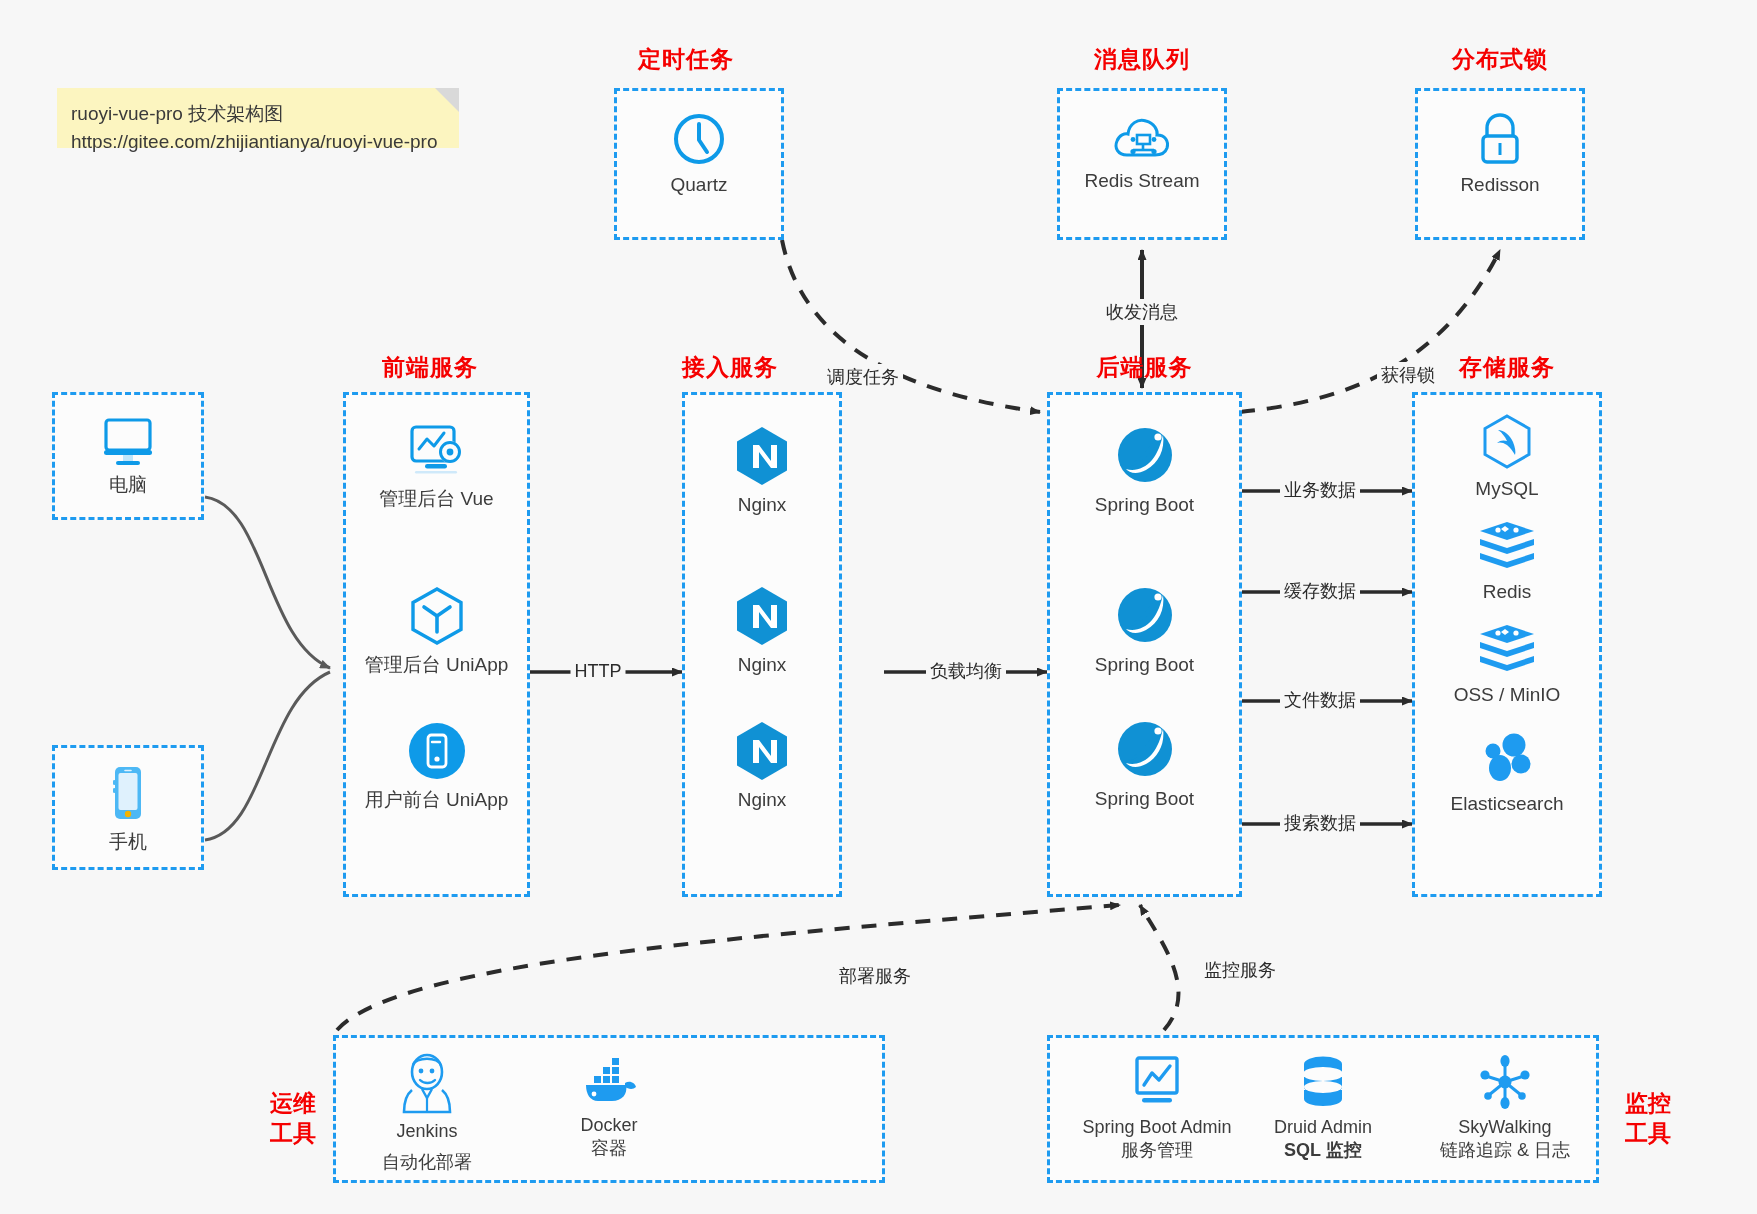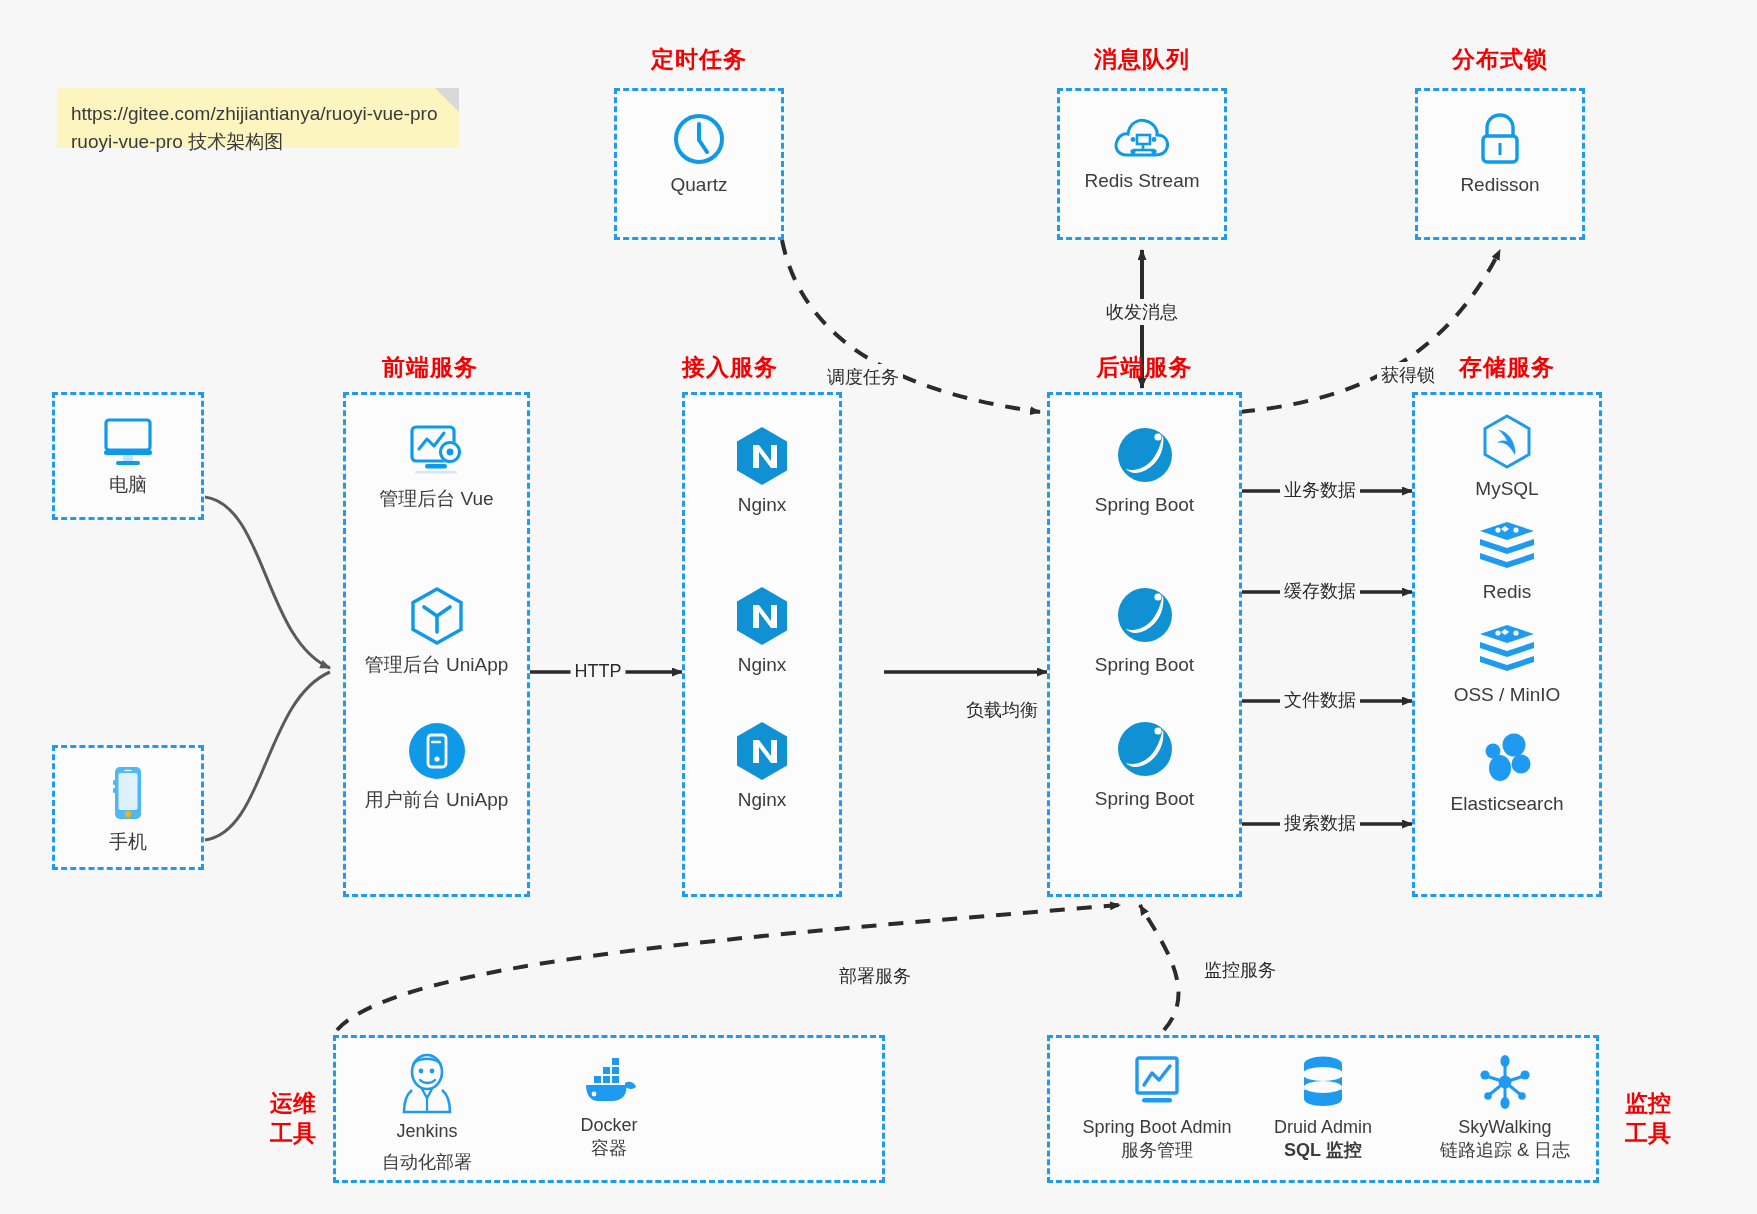--- a/index.html
+++ b/index.html
@@ -74,22 +74,22 @@
     line-height:30px;text-align:center;white-space:nowrap;margin-top:10px;
   }
 </style>
 </head>
 <body>
 
 <div id="canvas">
 
   <div id="note">
     <div class="fold"></div>
+    <div>ruoyi-vue-pro 技术架构图</div>
     <div>https://gitee.com/zhijiantianya/ruoyi-vue-pro</div>
-    <div>ruoyi-vue-pro 技术架构图</div>
   </div>
 
   <svg id="wires" viewBox="0 0 1757 1214">
     <defs>
       <marker id="ah" markerWidth="11" markerHeight="9" refX="10" refY="4.5" orient="auto" markerUnits="userSpaceOnUse">
         <path d="M0,0 L11,4.5 L0,9 Z" fill="#2b2b2b"></path>
       </marker>
       <marker id="ahg" markerWidth="11" markerHeight="9" refX="10" refY="4.5" orient="auto" markerUnits="userSpaceOnUse">
         <path d="M0,0 L11,4.5 L0,9 Z" fill="#5a5a5a"></path>
       </marker>
@@ -113,32 +113,32 @@
     <line x1="1142" y1="250" x2="1142" y2="388" stroke="#2b2b2b" stroke-width="4" stroke-dasharray="15,12" marker-end="url(#ah)"></line>
 
     <path d="M1240,412 C1340,402 1440,370 1500,250" fill="none" stroke="#2b2b2b" stroke-width="4" stroke-dasharray="15,12" marker-end="url(#ah)"></path>
 
     <path d="M337,1030 C400,960 760,935 1120,905" fill="none" stroke="#2b2b2b" stroke-width="4" stroke-dasharray="15,12" marker-end="url(#ah)"></path>
 
     <path d="M1164,1030 C1200,990 1160,940 1140,905" fill="none" stroke="#2b2b2b" stroke-width="4" stroke-dasharray="15,12" marker-end="url(#ah)"></path>
   </svg>
 
   <div class="elabel" style="left:598px;top:671px;">HTTP</div>
-  <div class="elabel" style="left:966px;top:710px;margin-left:36px;">负载均衡</div>
+  <div class="elabel" style="left:966px;top:671px;">负载均衡</div>
   <div class="elabel" style="left:1320px;top:490px;">业务数据</div>
   <div class="elabel" style="left:1320px;top:591px;">缓存数据</div>
   <div class="elabel" style="left:1320px;top:700px;">文件数据</div>
   <div class="elabel" style="left:1320px;top:823px;">搜索数据</div>
   <div class="elabel" style="left:863px;top:377px;">调度任务</div>
   <div class="elabel" style="left:1142px;top:312px;">收发消息</div>
   <div class="elabel" style="left:1408px;top:375px;">获得锁</div>
   <div class="elabel" style="left:875px;top:976px;">部署服务</div>
   <div class="elabel" style="left:1240px;top:970px;">监控服务</div>
 
-  <div class="gtitle" style="left:614px;top:44px;width:170px;">定时任务</div>
+  <div class="gtitle" style="left:601px;top:44px;width:170px;">定时任务</div>
   <div class="gbox" style="left:614px;top:88px;width:170px;height:152px;">
     <div class="node" style="top:20px;">
       <svg class="ico" width="56" height="56" viewBox="0 0 56 56">
         <circle cx="28" cy="28" r="23" fill="none" stroke="#0e9ae8" stroke-width="4"></circle>
         <path d="M28 13 L28 29 L36 41" fill="none" stroke="#0e9ae8" stroke-width="4" stroke-linecap="round" stroke-linejoin="round"></path>
       </svg>
       <div class="nlabel">Quartz</div>
     </div>
   </div>
 

